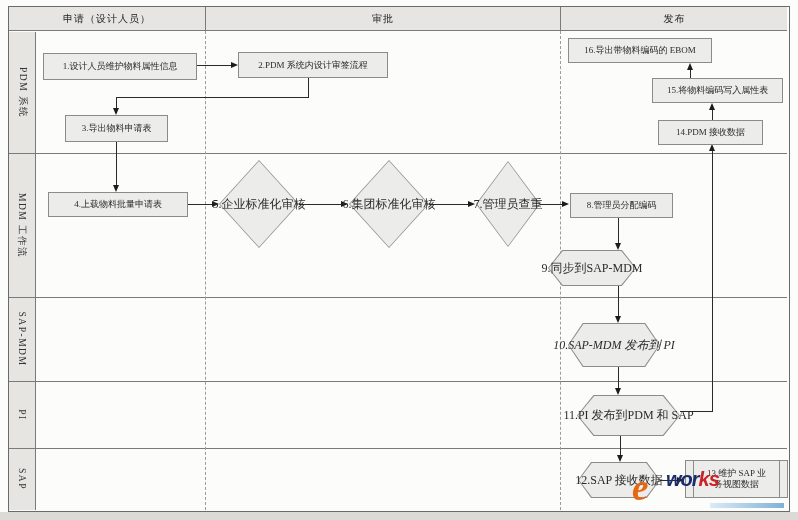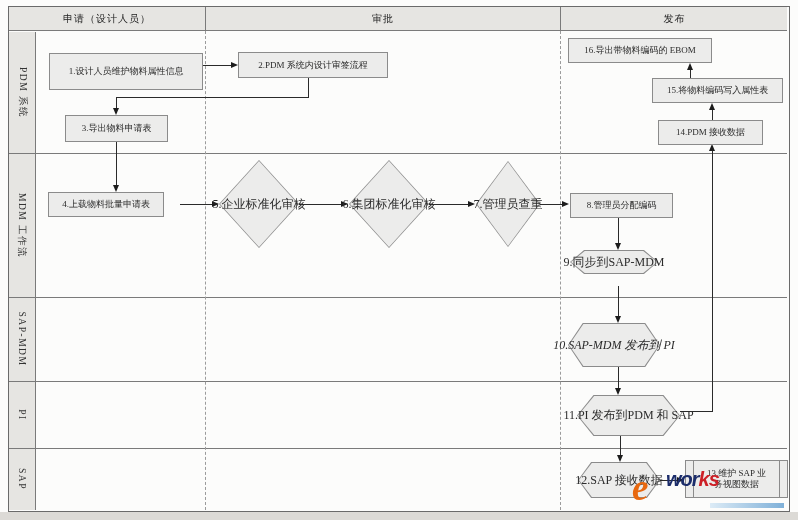--- a/index.html
+++ b/index.html
@@ -81,30 +81,30 @@
   <div class="lane-lab" style="top:297px;height:84px;">
       <span>SAP-MDM</span>
     </div>
   <div class="lane-lab" style="top:381px;height:67px;">
       <span>PI</span>
     </div>
   <div class="lane-lab" style="top:448px;height:62px;">
       <span>SAP</span>
     </div>
 
-  <div class="box" style="left:43px;top:53px;width:154px;height:37px;margin-left:6px;">
+  <div class="box" style="left:43px;top:53px;width:154px;height:27px;">
       <span>1.设计人员维护物料属性信息</span>
     </div>
   <div class="box" style="left:238px;top:52px;width:150px;height:26px;">
       <span>2.PDM 系统内设计审签流程</span>
     </div>
   <div class="box" style="left:65px;top:115px;width:103px;height:27px;">
       <span>3.导出物料申请表</span>
     </div>
-  <div class="box" style="left:48px;top:192px;width:116px;height:25px;">
+  <div class="box" style="left:48px;top:192px;width:140px;height:25px;">
       <span>4.上载物料批量申请表</span>
     </div>
   <div class="box" style="left:570px;top:193px;width:103px;height:25px;justify-content:center;">
       <span>8.管理员分配编码</span>
     </div>
   <div class="box" style="left:658px;top:120px;width:105px;height:25px;">
       <span>14.PDM 接收数据</span>
     </div>
   <div class="box" style="left:652px;top:78px;width:131px;height:25px;">
       <span>15.将物料编码写入属性表</span>
@@ -134,21 +134,21 @@
   <div class="shape diam" style="left:476px;top:161px;width:64px;height:86px;">
     <div class="f-out"></div>
       <div class="f-in"></div>
     <div class="txt">
       <div>7.管</div>
       <div>理员</div>
       <div>查重</div>
     </div>
   </div>
 
-  <div class="shape hex" style="left:570px;top:250px;width:88px;height:24px;">
+  <div class="shape hex" style="left:548px;top:250px;width:88px;height:36px;">
     <div class="f-out"></div>
       <div class="f-in"></div>
     <div class="txt">
       <div>9.同步到</div>
       <div>SAP-MDM</div>
     </div>
   </div>
   <div class="shape hex" style="left:568px;top:323px;width:92px;height:44px;font-style:italic;">
     <div class="f-out"></div>
       <div class="f-in"></div>

